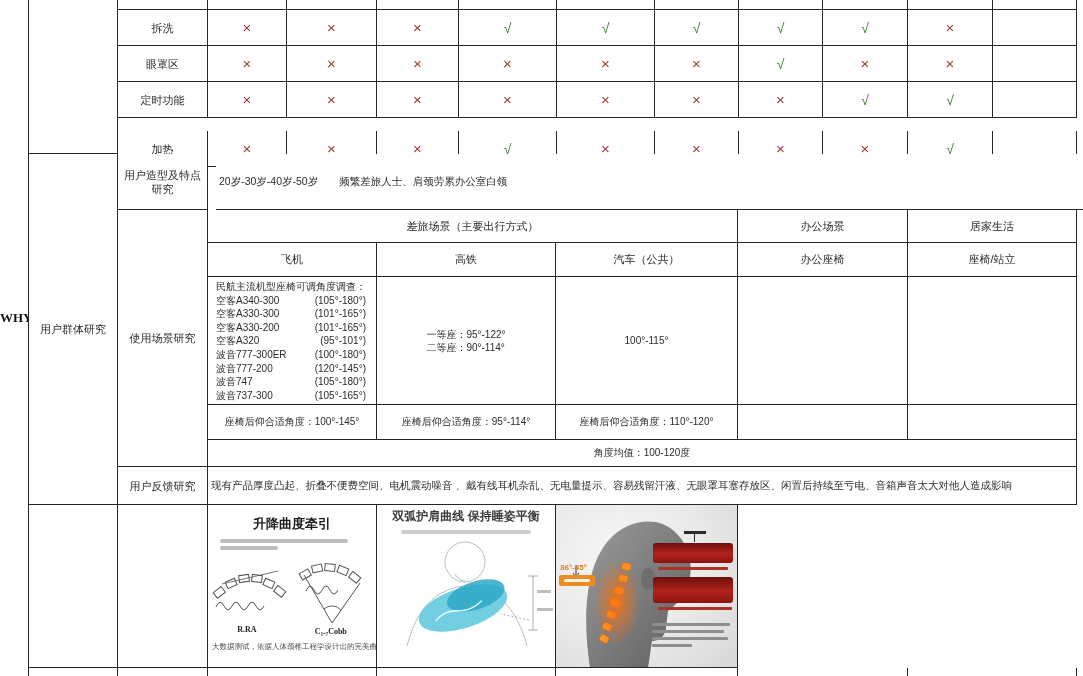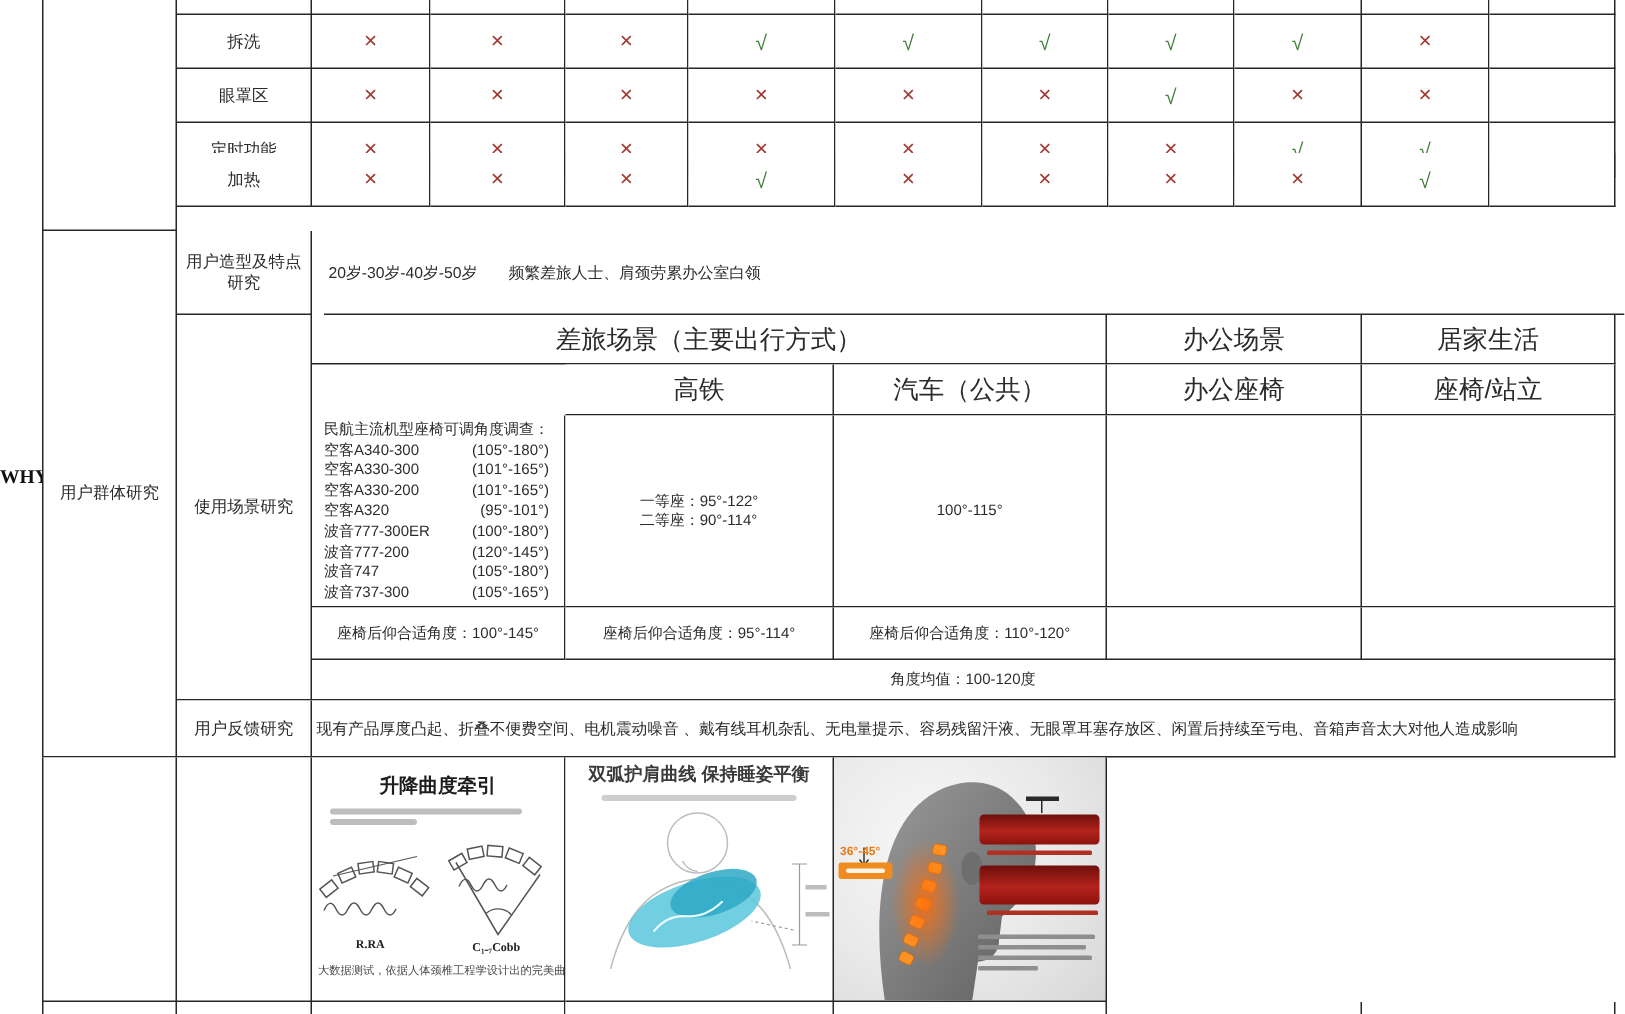--- a/index.html
+++ b/index.html
@@ -12,25 +12,25 @@
   .pb{border-bottom:none;}
   .lab{font-size:11px;line-height:14px;text-align:center;color:#2b2b2b;padding:0 6px;}
   .mark{font-size:15px;color:#a03b32;font-weight:400;}
   .mark.yes{color:#3e7e35;font-size:14px;}
   
   .c0{left:208px;width:79px;} .c1{left:287px;width:90px;} .c2{left:377px;width:82px;}
   .c3{left:459px;width:98px;} .c4{left:557px;width:98px;} .c5{left:655px;width:84px;}
   .c6{left:739px;width:84px;} .c7{left:823px;width:85px;} .c8{left:908px;width:85px;}
   .c9{left:993px;width:84px;}
   .rt{top:0;height:10px;} .r0{top:10px;height:36px;} .r1{top:46px;height:36px;}
-  .r2{top:82px;height:36px;} .r3{top:102px;height:36px;}
+  .r2{top:82px;height:36px;} .r3{top:131px;height:36px;}
   
   .s0{left:208px;width:169px;} .s1{left:377px;width:179px;} .s2{left:556px;width:182px;}
   .s3{left:738px;width:170px;} .s4{left:908px;width:169px;}
-  .hdr{font-size:17px;color:#2b2b2b;}
+  .hdr{font-size:11px;color:#2b2b2b;}
   .why{position:absolute;left:0;top:310px;width:27px;text-align:center;
        font-family:"Liberation Serif","DejaVu Serif",serif;font-weight:700;font-size:13px;color:#111;}
   .survey{display:block;font-size:10px;line-height:13.6px;color:#2b2b2b;padding:3px 10px 0 8px;}
   .survey .ttl{text-align:left;}
   .srow{display:flex;justify-content:space-between;}
   .twoLine{display:flex;flex-direction:column;align-items:flex-start;font-size:10px;line-height:13px;color:#2b2b2b;}
   .ctr{font-size:10px;color:#2b2b2b;}
   .leftTxt{justify-content:flex-start;padding-left:3px;font-size:10.5px;color:#2b2b2b;white-space:nowrap;}
   .imgcell{display:block;padding:0;}
   .bar{background:#bdbdbd;height:4px;border-radius:2px;}
@@ -136,20 +136,21 @@
   <div class="cell lb" style="left:28px;top:505px;width:90px;height:163px"></div>
 
   <div class="cell lab" style="left:118px;top:154px;width:90px;height:56px">用户造型及特点研究</div>
   <div class="cell leftTxt" style="left:216px;top:154px;width:869px;height:56px">20岁-30岁-40岁-50岁　　频繁差旅人士、肩颈劳累办公室白领</div>
 
   <div class="cell lab" style="left:118px;top:210px;width:90px;height:257px">使用场景研究</div>
   <div class="cell hdr" style="left:208px;top:210px;width:530px;height:33px">差旅场景（主要出行方式）</div>
   <div class="cell hdr s3" style="top:210px;height:33px">办公场景</div>
   <div class="cell hdr s4" style="top:210px;height:33px">居家生活</div>
 
+  <div class="cell hdr s0" style="top:243px;height:34px">飞机</div>
   <div class="cell hdr s1" style="top:243px;height:34px">高铁</div>
   <div class="cell hdr s2" style="top:243px;height:34px">汽车（公共）</div>
   <div class="cell hdr s3" style="top:243px;height:34px">办公座椅</div>
   <div class="cell hdr s4" style="top:243px;height:34px">座椅/站立</div>
 
   <div class="cell s0 survey" style="top:277px;height:128px">
     <div class="ttl">民航主流机型座椅可调角度调查：</div>
     <div class="srow">
         <span>空客A340-300</span>
         <span>(105°-180°)</span>

